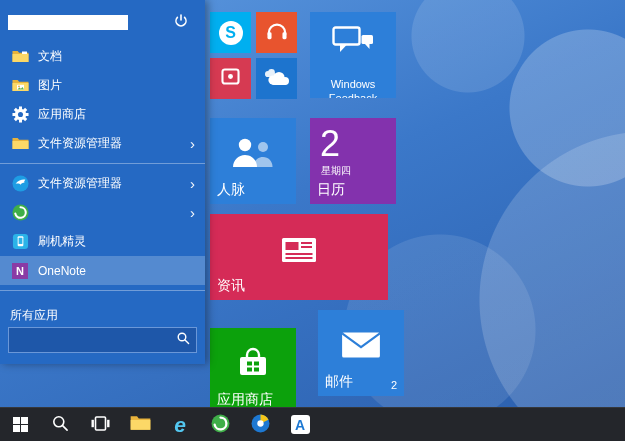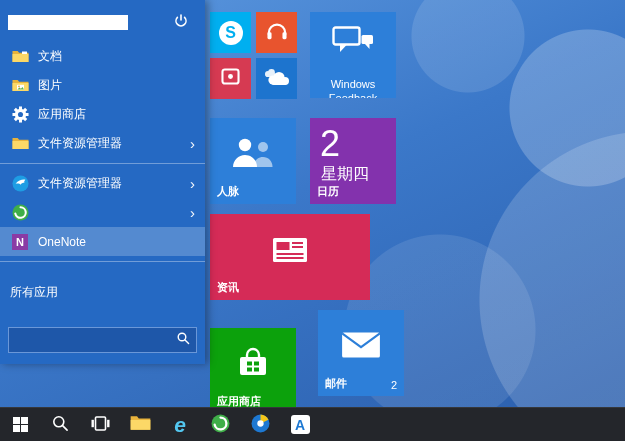--- a/index.html
+++ b/index.html
@@ -22,46 +22,46 @@
   .user-redacted{width:120px;height:15px;background:#ffffff;}
   .power-button{width:24px;height:24px;border:none;background:transparent;display:flex;
                 align-items:center;justify-content:center;cursor:pointer;padding:0;}
   .menu-list{margin-top:4px;}
   .menu-item{display:flex;align-items:center;height:29px;padding:0 10px;font-size:12px;
              position:relative;cursor:pointer;white-space:nowrap;}
   .menu-item.highlight{background:rgba(255,255,255,.22);}
   .mi-icon{width:20px;display:flex;justify-content:center;align-items:center;margin-right:8px;flex:0 0 20px;}
   .chevron{position:absolute;right:10px;font-size:15px;line-height:1;opacity:.95;}
   .menu-sep{height:1px;background:rgba(255,255,255,.35);margin:5px 0;}
-  .all-apps{margin-top:10px;align-items:flex-end;}
+  .all-apps{margin-top:10px;}
   .search-box{position:absolute;left:8px;right:8px;bottom:11px;height:24px;background:#1e57a9;
               border:1px solid #6a97d8;display:flex;align-items:center;}
   .search-input{flex:1;background:transparent;border:none;outline:none;color:#fff;
                 font-size:12px;padding:0 6px;font-family:inherit;min-width:0;}
   .search-btn{width:26px;height:100%;border:none;background:transparent;display:flex;
               align-items:center;justify-content:center;cursor:pointer;padding:0;}
   .on-icon{width:16px;height:16px;background:#8a3ba5;color:#fff;font-weight:bold;font-size:11px;
            display:flex;align-items:center;justify-content:center;}
 
   
   .tiles{position:absolute;left:205px;top:0;width:200px;height:408px;z-index:2;}
   .tile{position:absolute;color:#fff;cursor:pointer;overflow:hidden;}
   .tile.small {width:41px;height:41px;}
   .tile.medium{width:86px;height:86px;}
-  .tile.wide  {width:160px;height:86px;}
+  .tile.wide  {width:178px;height:86px;}
   .tile-center{position:absolute;inset:0;display:flex;align-items:center;justify-content:center;}
-  .tile-label{position:absolute;left:7px;bottom:5px;font-size:11px;font-weight:bold;}
+  .tile-label{position:absolute;left:7px;bottom:5px;font-size:14px;}
   .tile-badge{position:absolute;right:7px;bottom:5px;font-size:11px;}
   .skype-circle{width:24px;height:24px;border-radius:50%;background:#fff;display:flex;
                 align-items:center;justify-content:center;font-weight:bold;font-size:16px;color:#00aff0;}
   .feedback-inner{position:absolute;inset:0;display:flex;flex-direction:column;align-items:center;
                   justify-content:flex-start;padding-top:14px;}
   .feedback-label{margin-top:18px;font-size:11px;text-align:center;width:62px;line-height:1.25;}
   .cal-day{font-size:36px;font-weight:300;line-height:1;margin:8px 0 2px 10px;}
-  .cal-weekday{font-size:16px;margin-left:11px;}
+  .cal-weekday{font-size:10px;margin-left:11px;}
 
   
   .taskbar{position:absolute;left:0;right:0;bottom:0;height:33px;background:#24262b;
            border-top:1px solid rgba(255,255,255,.08);display:flex;align-items:center;z-index:5;}
   .tb-btn{width:40px;height:33px;border:none;background:transparent;display:flex;
           align-items:center;justify-content:center;cursor:pointer;padding:0;}
   .win-logo{display:grid;grid-template-columns:7px 7px;grid-template-rows:7px 7px;gap:1px;}
   .win-logo span{background:#fff;display:block;}
   .ie-e{color:#53c7f0;font-size:21px;font-weight:bold;font-style:italic;line-height:1;}
   .app-a{width:19px;height:19px;background:#fff;border-radius:3px;color:#1d78d2;font-weight:bold;
@@ -157,20 +157,30 @@
       <div class="menu-item">
         <span class="mi-icon">
           <svg width="17" height="17" viewBox="0 0 18 18">
               <circle cx="9" cy="9" r="8.5" fill="#3fae49"></circle>
               <path d="M9 3.4a5.6 5.6 0 1 1-5.5 6.7" fill="none" stroke="#fff" stroke-width="2.2" stroke-linecap="round"></path>
             </svg>
         </span>
         <span class="chevron">›</span>
       </div>
 
+      <div class="menu-item">
+        <span class="mi-icon">
+          <svg width="17" height="17" viewBox="0 0 18 18">
+              <rect x="1" y="1" width="16" height="16" rx="3.5" fill="#2bb3e8"></rect>
+              <rect x="6" y="3.5" width="6" height="10.5" rx="1" fill="#fff"></rect>
+              <rect x="7" y="5" width="4" height="6.6" fill="#2bb3e8"></rect>
+            </svg>
+        </span>
+        <span class="mi-label">刷机精灵</span>
+      </div>
 
 
       <div class="menu-item highlight">
         <span class="mi-icon">
           <span class="on-icon">N</span>
         </span>
         <span class="mi-label">OneNote</span>
       </div>
 
       <div class="menu-sep"></div>

